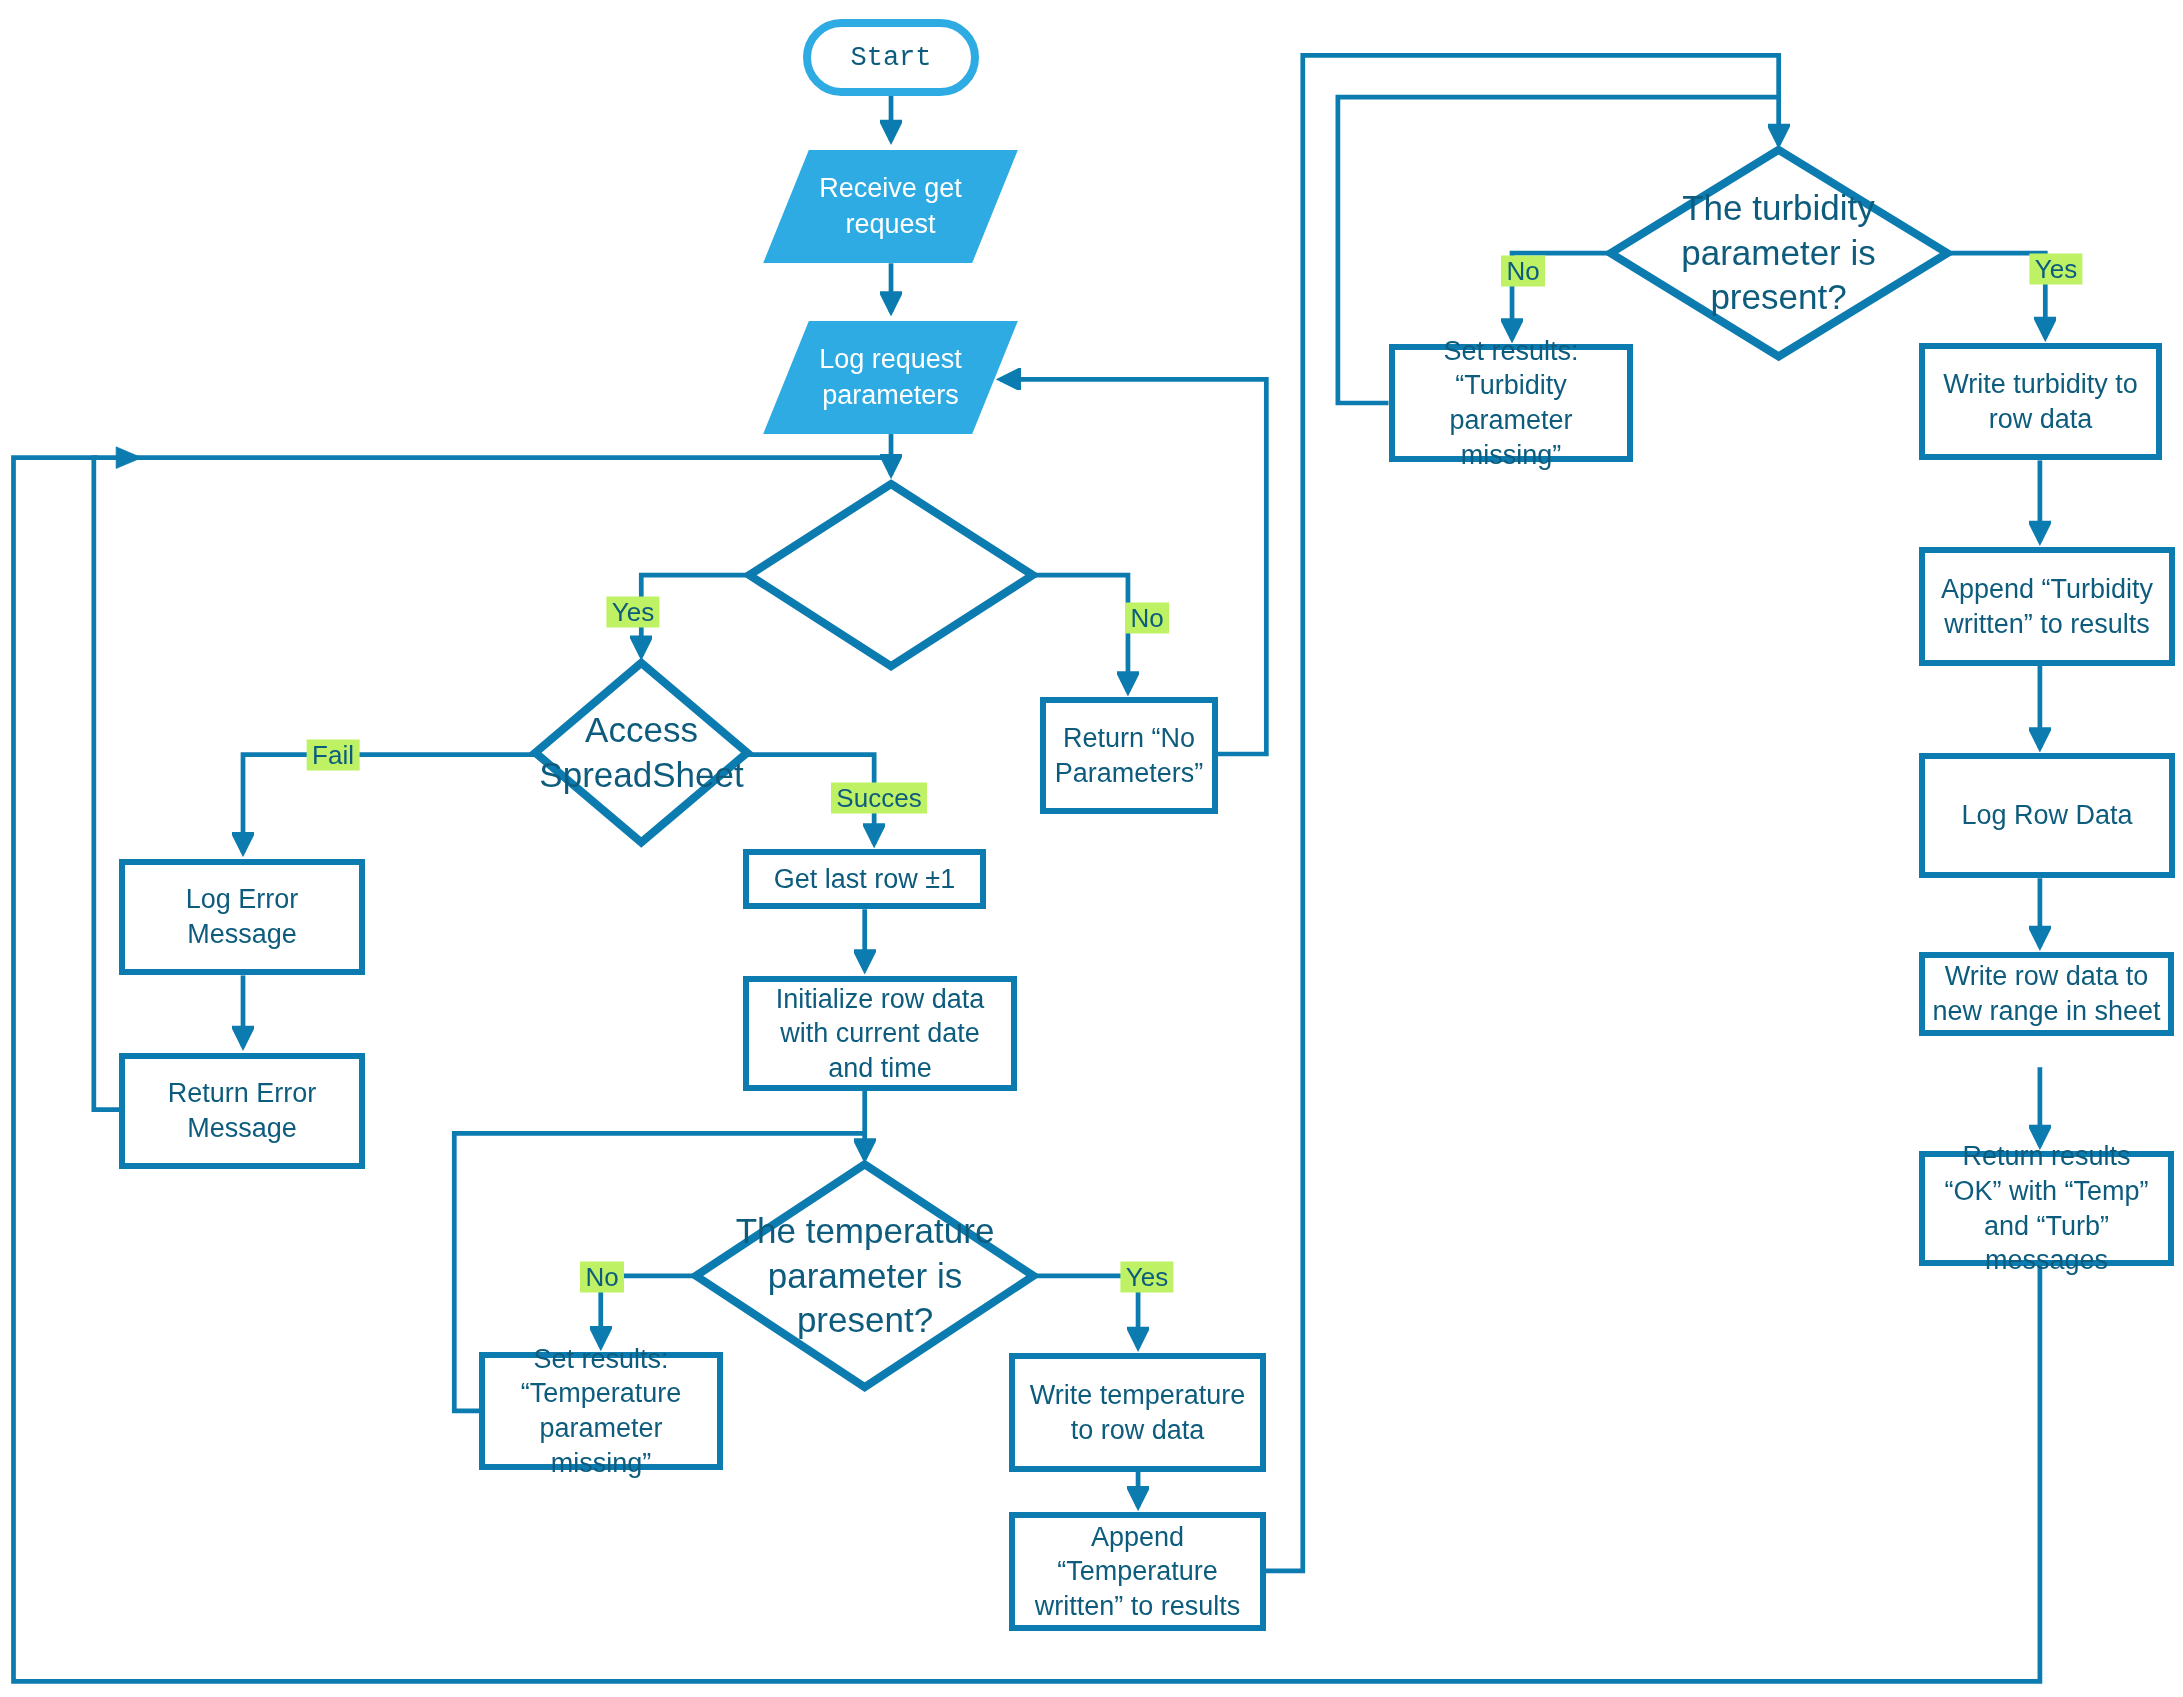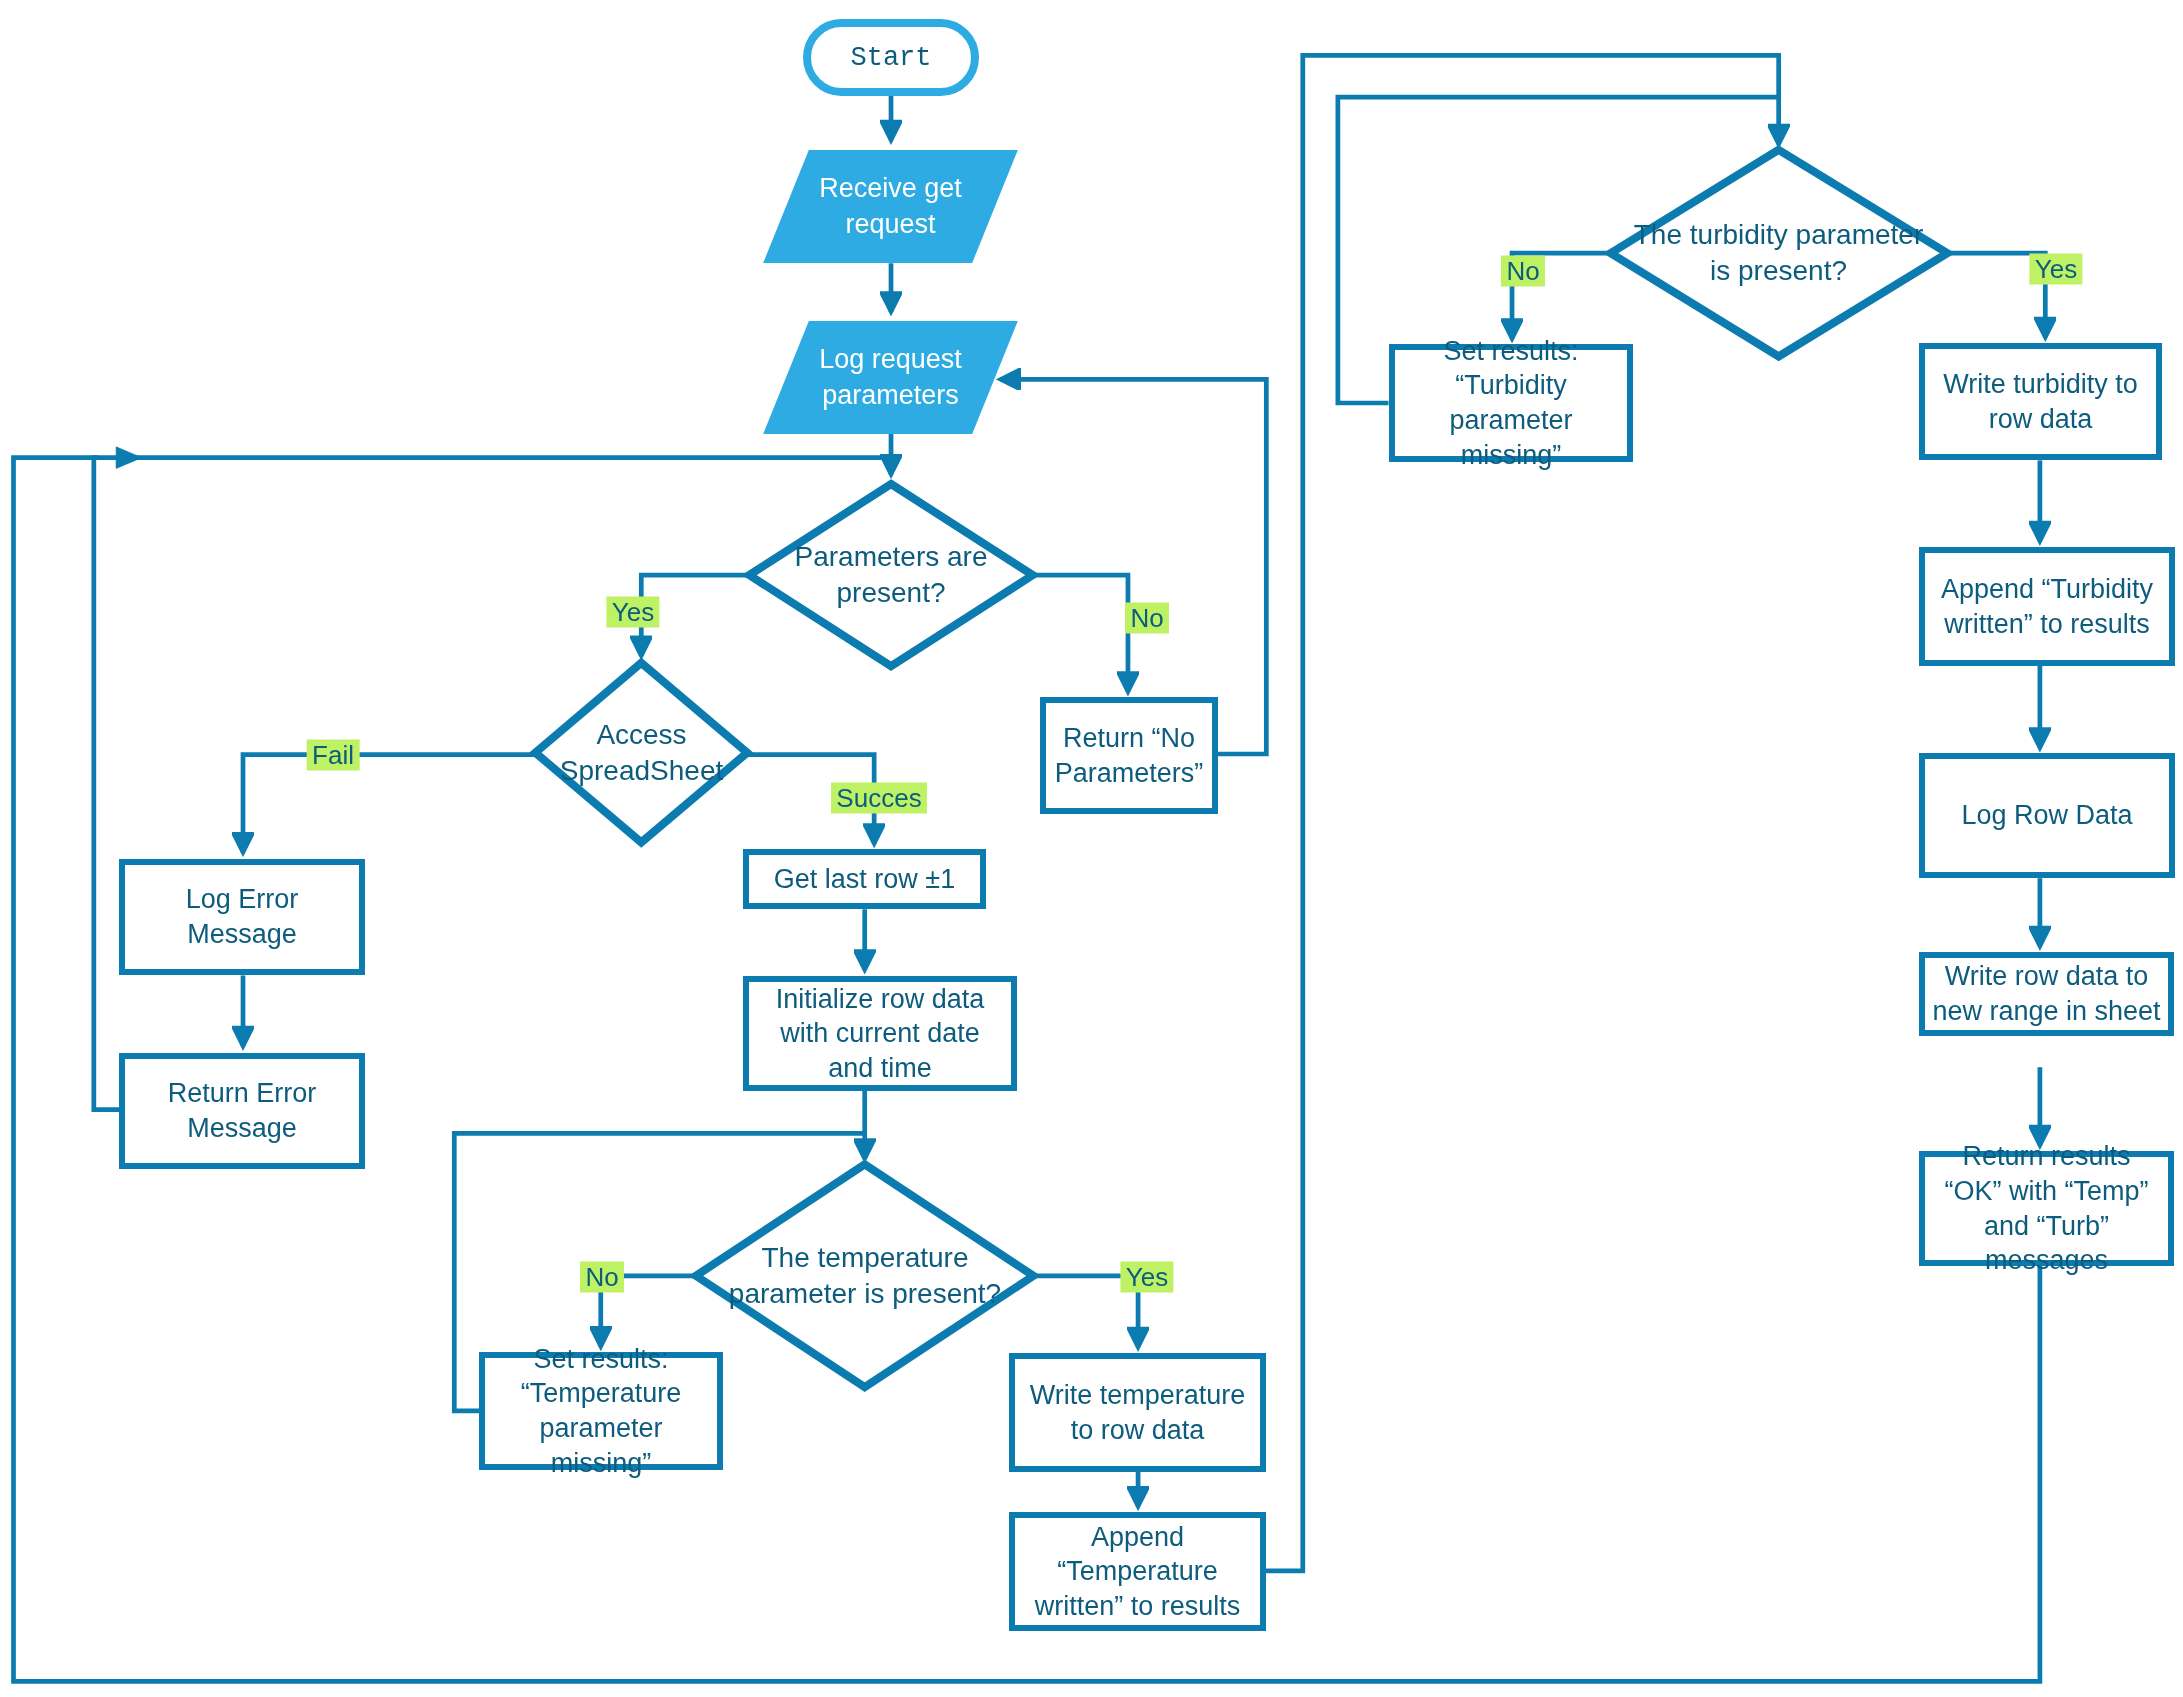--- a/index.html
+++ b/index.html
@@ -16,21 +16,21 @@
     overflow:hidden;
   }
   #edges{position:absolute;left:0;top:0;width:100%;height:100%;}
   #edges path, #edges polygon{stroke:var(--accent-dark);}
   .edge{fill:none;stroke:var(--accent-dark);stroke-width:7;}
   .merge-arrow{fill:var(--accent-dark);stroke:none;}
   .dmd{fill:#ffffff;stroke:var(--accent-light);stroke-width:12;stroke-linejoin:miter;}
 
   .node-label{
     position:absolute;display:flex;align-items:center;justify-content:center;
-    text-align:center;color:var(--ink);font-size:28px;line-height:1.28;
+    text-align:center;color:var(--ink);font-size:35px;line-height:1.28;
   }
   .box{
     position:absolute;background:#ffffff;border:6.8px solid var(--accent-dark);
     display:flex;align-items:center;justify-content:center;text-align:center;
     color:var(--ink);font-size:27px;line-height:1.28;box-sizing:border-box;
   }
   .box .inner{padding:2.7px 6.8px;}
   .terminator{
     position:absolute;background:#ffffff;border:8px solid var(--accent-light);
     border-radius:47px;display:flex;align-items:center;justify-content:center;
@@ -100,23 +100,20 @@
     <span>Start</span>
   </div>
 
   <div class="para" style="left:786px;top:150px;width:209px;height:113px;">
     <div class="inner">Receive get request</div>
   </div>
   <div class="para" style="left:786px;top:321px;width:209px;height:113px;">
     <div class="inner">Log request parameters</div>
   </div>
 
-  <div class="node-label" style="left:776px;top:514px;width:230px;height:122px;">
-    <span>Parameters are present?</span>
-  </div>
   <div class="node-label" style="left:557px;top:692px;width:169px;height:122px;">
     <span>Access SpreadSheet</span>
   </div>
   <div class="node-label" style="left:723px;top:1215px;width:284px;height:122px;">
     <span>The temperature parameter is present?</span>
   </div>
   <div class="node-label" style="left:1630px;top:192px;width:297px;height:122px;">
     <span>The turbidity parameter is present?</span>
   </div>
 

